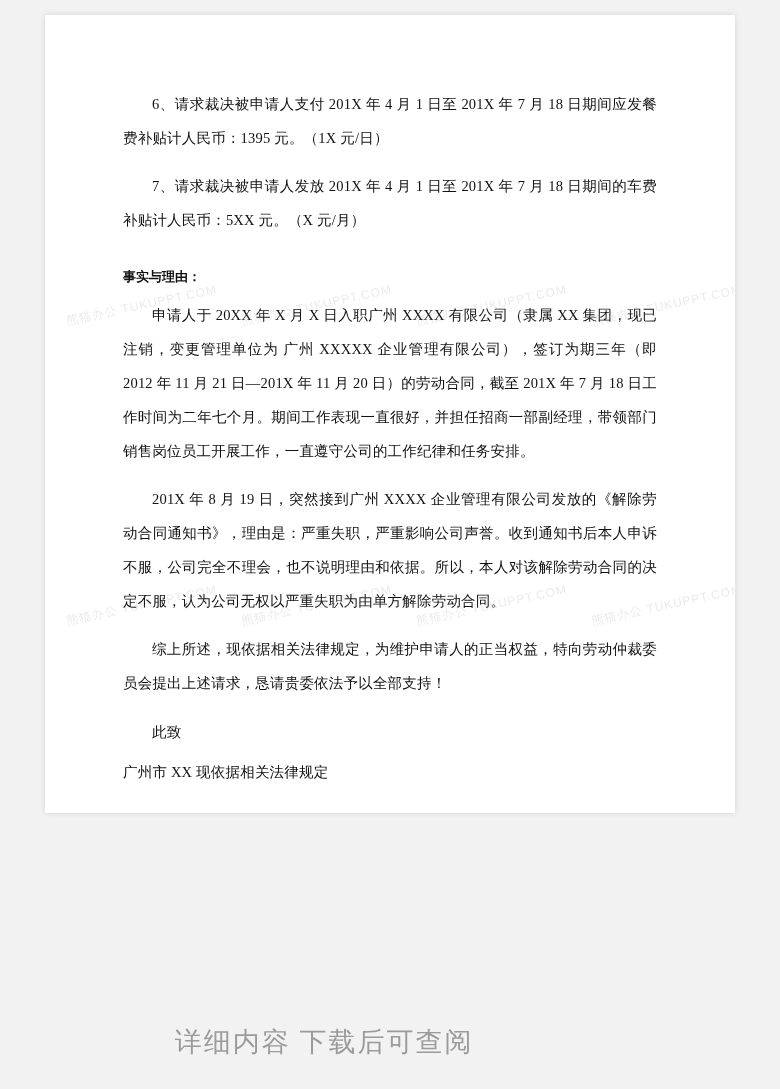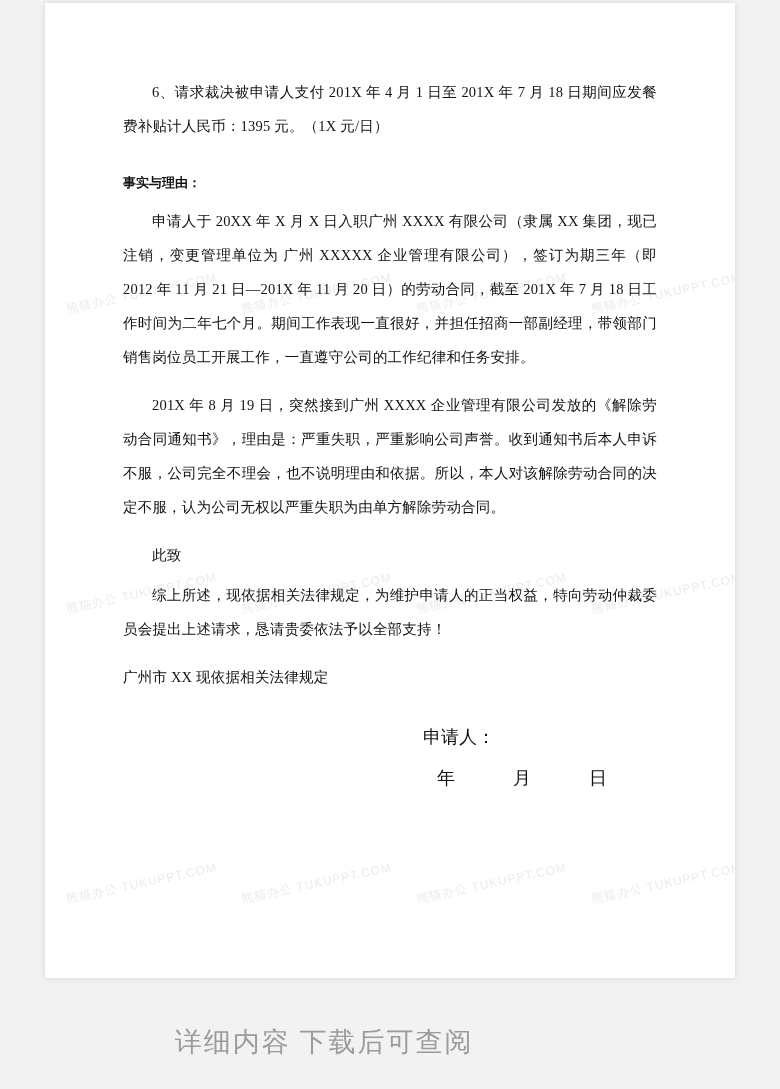--- a/index.html
+++ b/index.html
@@ -10,23 +10,23 @@
     width: 780px;
     height: 1089px;
     background: #f2f2f2;
     font-family: "Liberation Sans", sans-serif;
     overflow: hidden;
     position: relative;
   }
   .page {
     position: absolute;
     left: 45px;
-    top: 3px;
+    top: 15px;
     width: 690px;
-    height: 975px;
+    height: 798px;
     background: #ffffff;
     box-shadow: 0 0 6px rgba(0,0,0,0.12);
     overflow: hidden;
   }
   .doc-body {
     position: absolute;
     left: 0;
     top: 0;
     width: 690px;
     padding: 72px 78px 0 78px;
@@ -98,28 +98,29 @@
   }
 </style>
 </head>
 <body>
 
 <div class="page">
 
   <div class="doc-body">
 
     <p class="para indent">6、请求裁决被申请人支付 201X 年 4 月 1 日至 201X 年 7 月 18 日期间应发餐费补贴计人民币：1395 元。（1X 元/日）</p>
+    <p class="para indent">7、请求裁决被申请人发放 201X 年 4 月 1 日至 201X 年 7 月 18 日期间的车费补贴计人民币：5XX 元。（X 元/月）</p>
 
     <p class="heading">事实与理由：</p>
 
     <p class="para indent">申请人于 20XX 年 X 月 X 日入职广州 XXXX 有限公司（隶属 XX 集团，现已注销，变更管理单位为 广州 XXXXX 企业管理有限公司），签订为期三年（即 2012 年 11 月 21 日—201X 年 11 月 20 日）的劳动合同，截至 201X 年 7 月 18 日工作时间为二年七个月。期间工作表现一直很好，并担任招商一部副经理，带领部门销售岗位员工开展工作，一直遵守公司的工作纪律和任务安排。</p>
     <p class="para indent">201X 年 8 月 19 日，突然接到广州 XXXX 企业管理有限公司发放的《解除劳动合同通知书》，理由是：严重失职，严重影响公司声誉。收到通知书后本人申诉不服，公司完全不理会，也不说明理由和依据。所以，本人对该解除劳动合同的决定不服，认为公司无权以严重失职为由单方解除劳动合同。</p>
+    <p class="para indent">综上所述，现依据相关法律规定，为维护申请人的正当权益，特向劳动仲裁委员会提出上述请求，恳请贵委依法予以全部支持！</p>
+
     <p class="para indent tight">此致</p>
-
-    <p class="para indent">综上所述，现依据相关法律规定，为维护申请人的正当权益，特向劳动仲裁委员会提出上述请求，恳请贵委依法予以全部支持！</p>
     <p class="para noindent">广州市 XX 现依据相关法律规定</p>
 
     <div class="sig-block">
       <div class="sig-line">申请人：</div>
       <div class="sig-date">年　月　日</div>
     </div>
 
   </div>
 
   <span class="wm" style="left:20px;  top:282px;">熊猫办公 TUKUPPT.COM</span>

